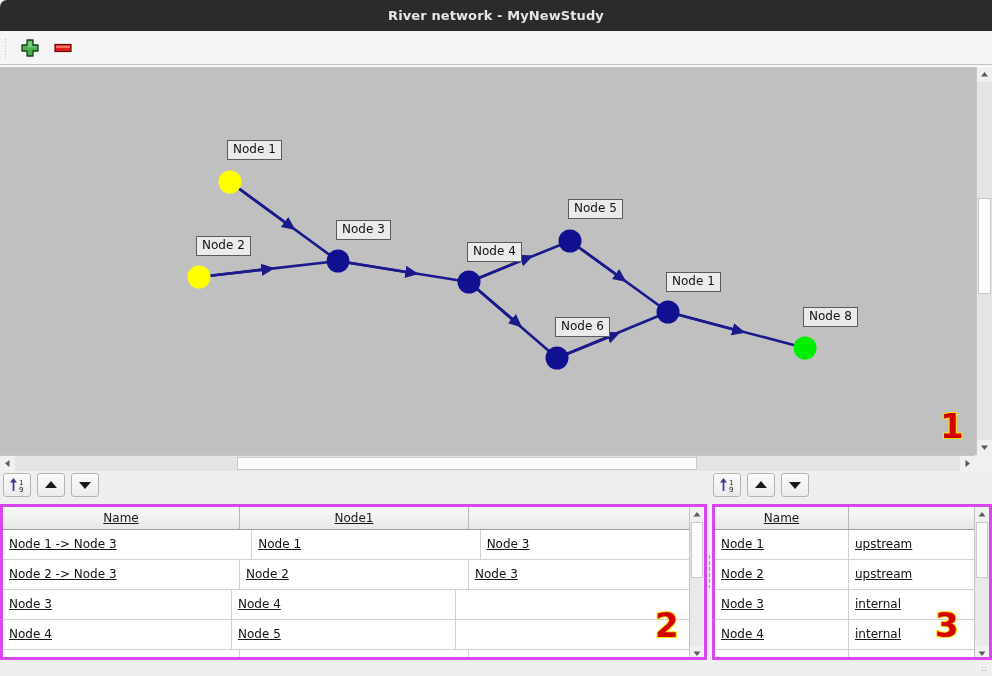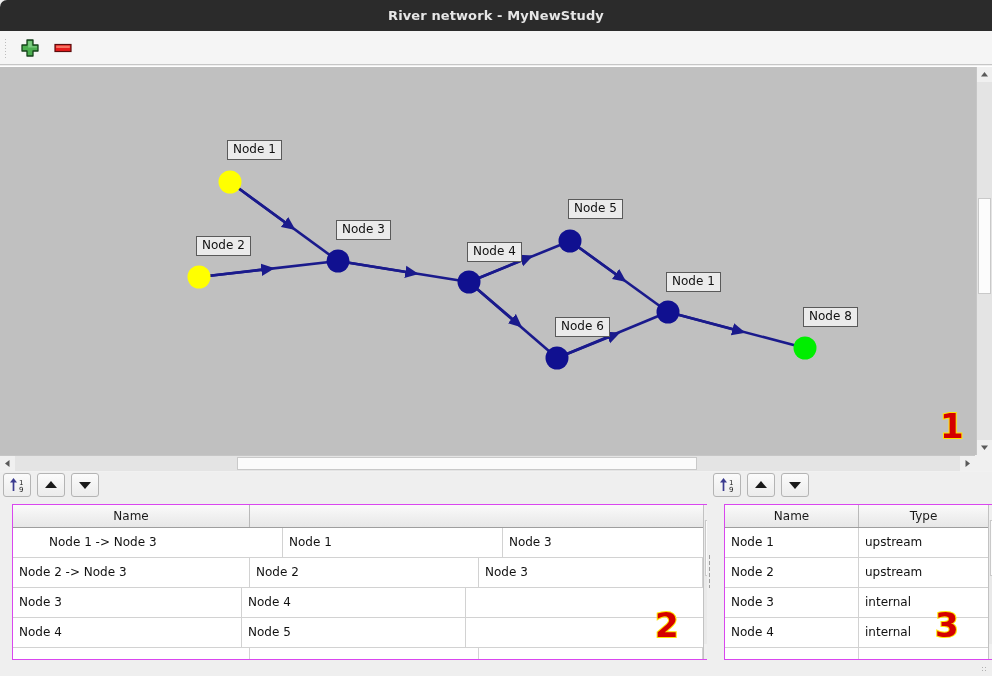--- a/index.html
+++ b/index.html
@@ -223,25 +223,26 @@
     background: linear-gradient(#fbfbfb, #ececec);
     border: 1px solid #b4b4b4;
     border-radius: 3px;
     box-sizing: border-box;
     cursor: pointer;
   }
   .sq-btn svg { display: block; margin: 0 auto; }
 
   .grid {
     position: absolute;
-    left: 12px;
+    left: 0;
     background: #ffffff;
-    border: 1px solid #d946ef;
+    border: 3px solid #d946ef;
     box-sizing: border-box;
     overflow: hidden;
+    text-decoration: underline;
   }
   #left-grid  { top: 32px; width: 707px; height: 156px; }
   #right-grid { top: 32px; width: 280px; height: 156px; }
 
   .grid-header {
     display: flex;
     height: 23px;
     background: linear-gradient(#fafafa, #e7e7e7);
     border-bottom: 1px solid #9e9e9e;
     box-sizing: border-box;
@@ -471,24 +472,25 @@
         <div class="sq-btn" style="left:71px;">
           <svg width="26" height="22" viewBox="0 0 26 22" aria-hidden="true">
             <path d="M13 15 L7 8 L19 8 Z" fill="#1a1a1a"></path>
           </svg>
         </div>
       </div>
 
       <div class="grid" id="left-grid">
         <div class="grid-header">
           <div class="hcell" style="width:237px;">Name</div>
+          <div class="hcell" style="width:229px;">Node1</div>
         </div>
         <div class="grid-body">
           <div class="grid-row">
-            <div class="cell" style="width:250px;margin-left:30px;">Node 1 -&gt; Node 3</div>
+            <div class="cell" style="width:250px;">Node 1 -&gt; Node 3</div>
             <div class="cell" style="width:229px;">Node 1</div>
             <div class="cell" style="width:224px;">Node 3</div>
           </div>
           <div class="grid-row">
             <div class="cell" style="width:237px;">Node 2 -&gt; Node 3</div>
             <div class="cell" style="width:229px;">Node 2</div>
             <div class="cell" style="width:224px;">Node 3</div>
           </div>
           <div class="grid-row">
             <div class="cell" style="width:229px;">Node 3</div>
@@ -543,21 +545,20 @@
         <div class="sq-btn" style="left:69px;">
           <svg width="26" height="22" viewBox="0 0 26 22" aria-hidden="true">
             <path d="M13 15 L7 8 L19 8 Z" fill="#1a1a1a"></path>
           </svg>
         </div>
       </div>
 
       <div class="grid" id="right-grid">
         <div class="grid-header">
           <div class="hcell" style="width:134px;">Name</div>
-          <div class="hcell" style="width:130px;">Type</div>
         </div>
         <div class="grid-body">
           <div class="grid-row">
             <div class="cell" style="width:134px;">Node 1</div>
             <div class="cell" style="width:130px;">upstream</div>
           </div>
           <div class="grid-row">
             <div class="cell" style="width:134px;">Node 2</div>
             <div class="cell" style="width:130px;">upstream</div>
           </div>

